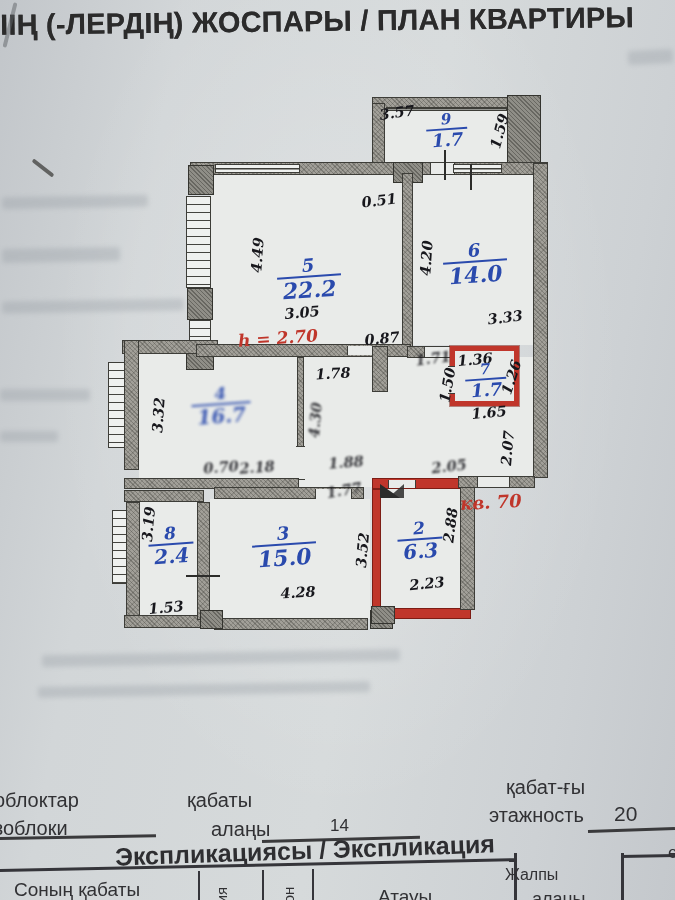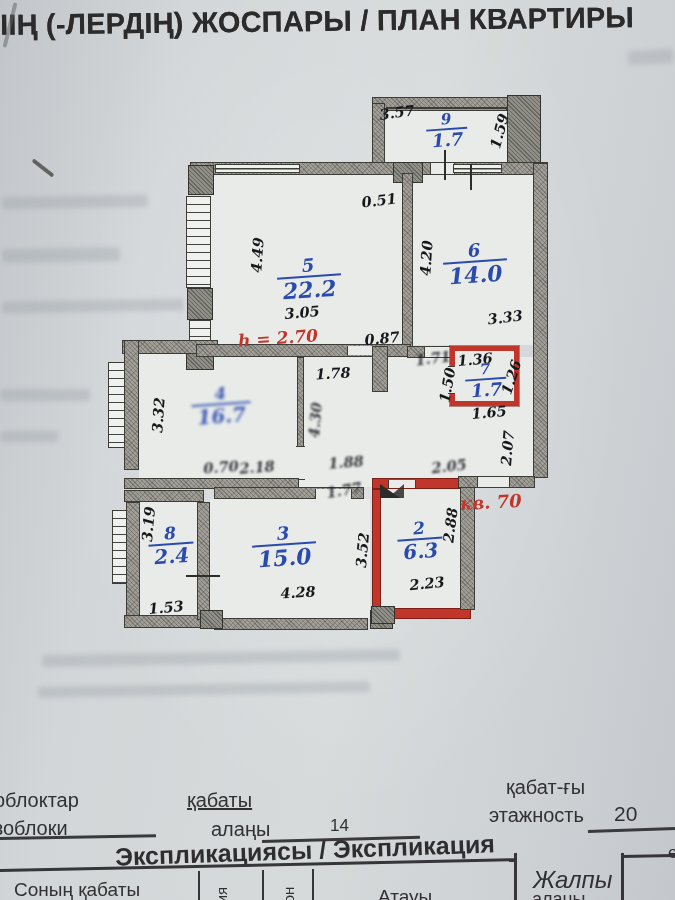--- a/index.html
+++ b/index.html
@@ -216,21 +216,21 @@
       <span class="note" style="font-size: 17px; left: 278px; top: 338px; transform: translate(-50%, -50%) rotate(-4deg);">h = 2.70</span>
       <span class="note" style="font-size: 18px; left: 491px; top: 502px; transform: translate(-50%, -50%) rotate(-3deg);">кв. 70</span>
     </div>
 
 </div>
 
 <div class="ft" style="left:-6px;top:789px;">облоктар</div>
 <div class="ft" style="left:-6px;top:817px;">зоблоки</div>
 <div class="uline" style="left:0;top:837px;width:156px;transform:rotate(-1deg);"></div>
 
-<div class="ft" style="left:187px;top:789px;text-decoration:underline;">қабаты</div>
+<div class="ft" style="left:187px;top:789px;">қабаты</div>
 <div class="ft" style="left:211px;top:818px;">алаңы</div>
 <div class="ft" style="left:330px;top:816px;font-size:17px;">14</div>
 <div class="uline" style="left:262px;top:840px;width:158px;transform:rotate(-1.5deg);"></div>
 
 <div class="ft" style="left:506px;top:776px;">қабат-ғы</div>
 <div class="ft" style="left:489px;top:804px;">этажность</div>
 <div class="ft" style="left:614px;top:802px;font-size:21px;">20</div>
 <div class="uline" style="left:588px;top:830px;width:87px;transform:rotate(-2deg);"></div>
 
 <div class="ttl" style="left:305px;top:836px;">Экспликациясы / Экспликация</div>
@@ -239,15 +239,15 @@
 <div class="tl" style="left:621px;top:853px;width:2.5px;height:47px;"></div>
 <div class="tl" style="left:621px;top:855px;width:54px;height:2.5px;transform:rotate(-1deg);transform-origin:left;"></div>
 <div class="tl" style="left:198px;top:871px;width:2px;height:29px;"></div>
 <div class="tl" style="left:262px;top:870px;width:2px;height:30px;"></div>
 <div class="tl" style="left:312px;top:869px;width:2px;height:31px;"></div>
 
 <div class="ft" style="left:14px;top:879px;font-size:19px;">Соның қабаты</div>
 <div class="ft rot90" style="left:221px;top:895px;font-size:15px;">ия</div>
 <div class="ft rot90" style="left:288px;top:895px;font-size:15px;">он</div>
 <div class="ft" style="left:378px;top:886px;font-size:19px;">Атауы</div>
-<div class="ft" style="left:533px;top:866px;font-size:24px;font-style:italic;">Жалпы</div>
+<div class="ft" style="left:505px;top:866px;font-size:16px;">Жалпы</div>
 <div class="ft" style="left:532px;top:889px;font-size:18px;">алаңы</div>
 <div class="ft" style="left:668px;top:843px;font-size:17px;">е</div>
 
 </body></html>

